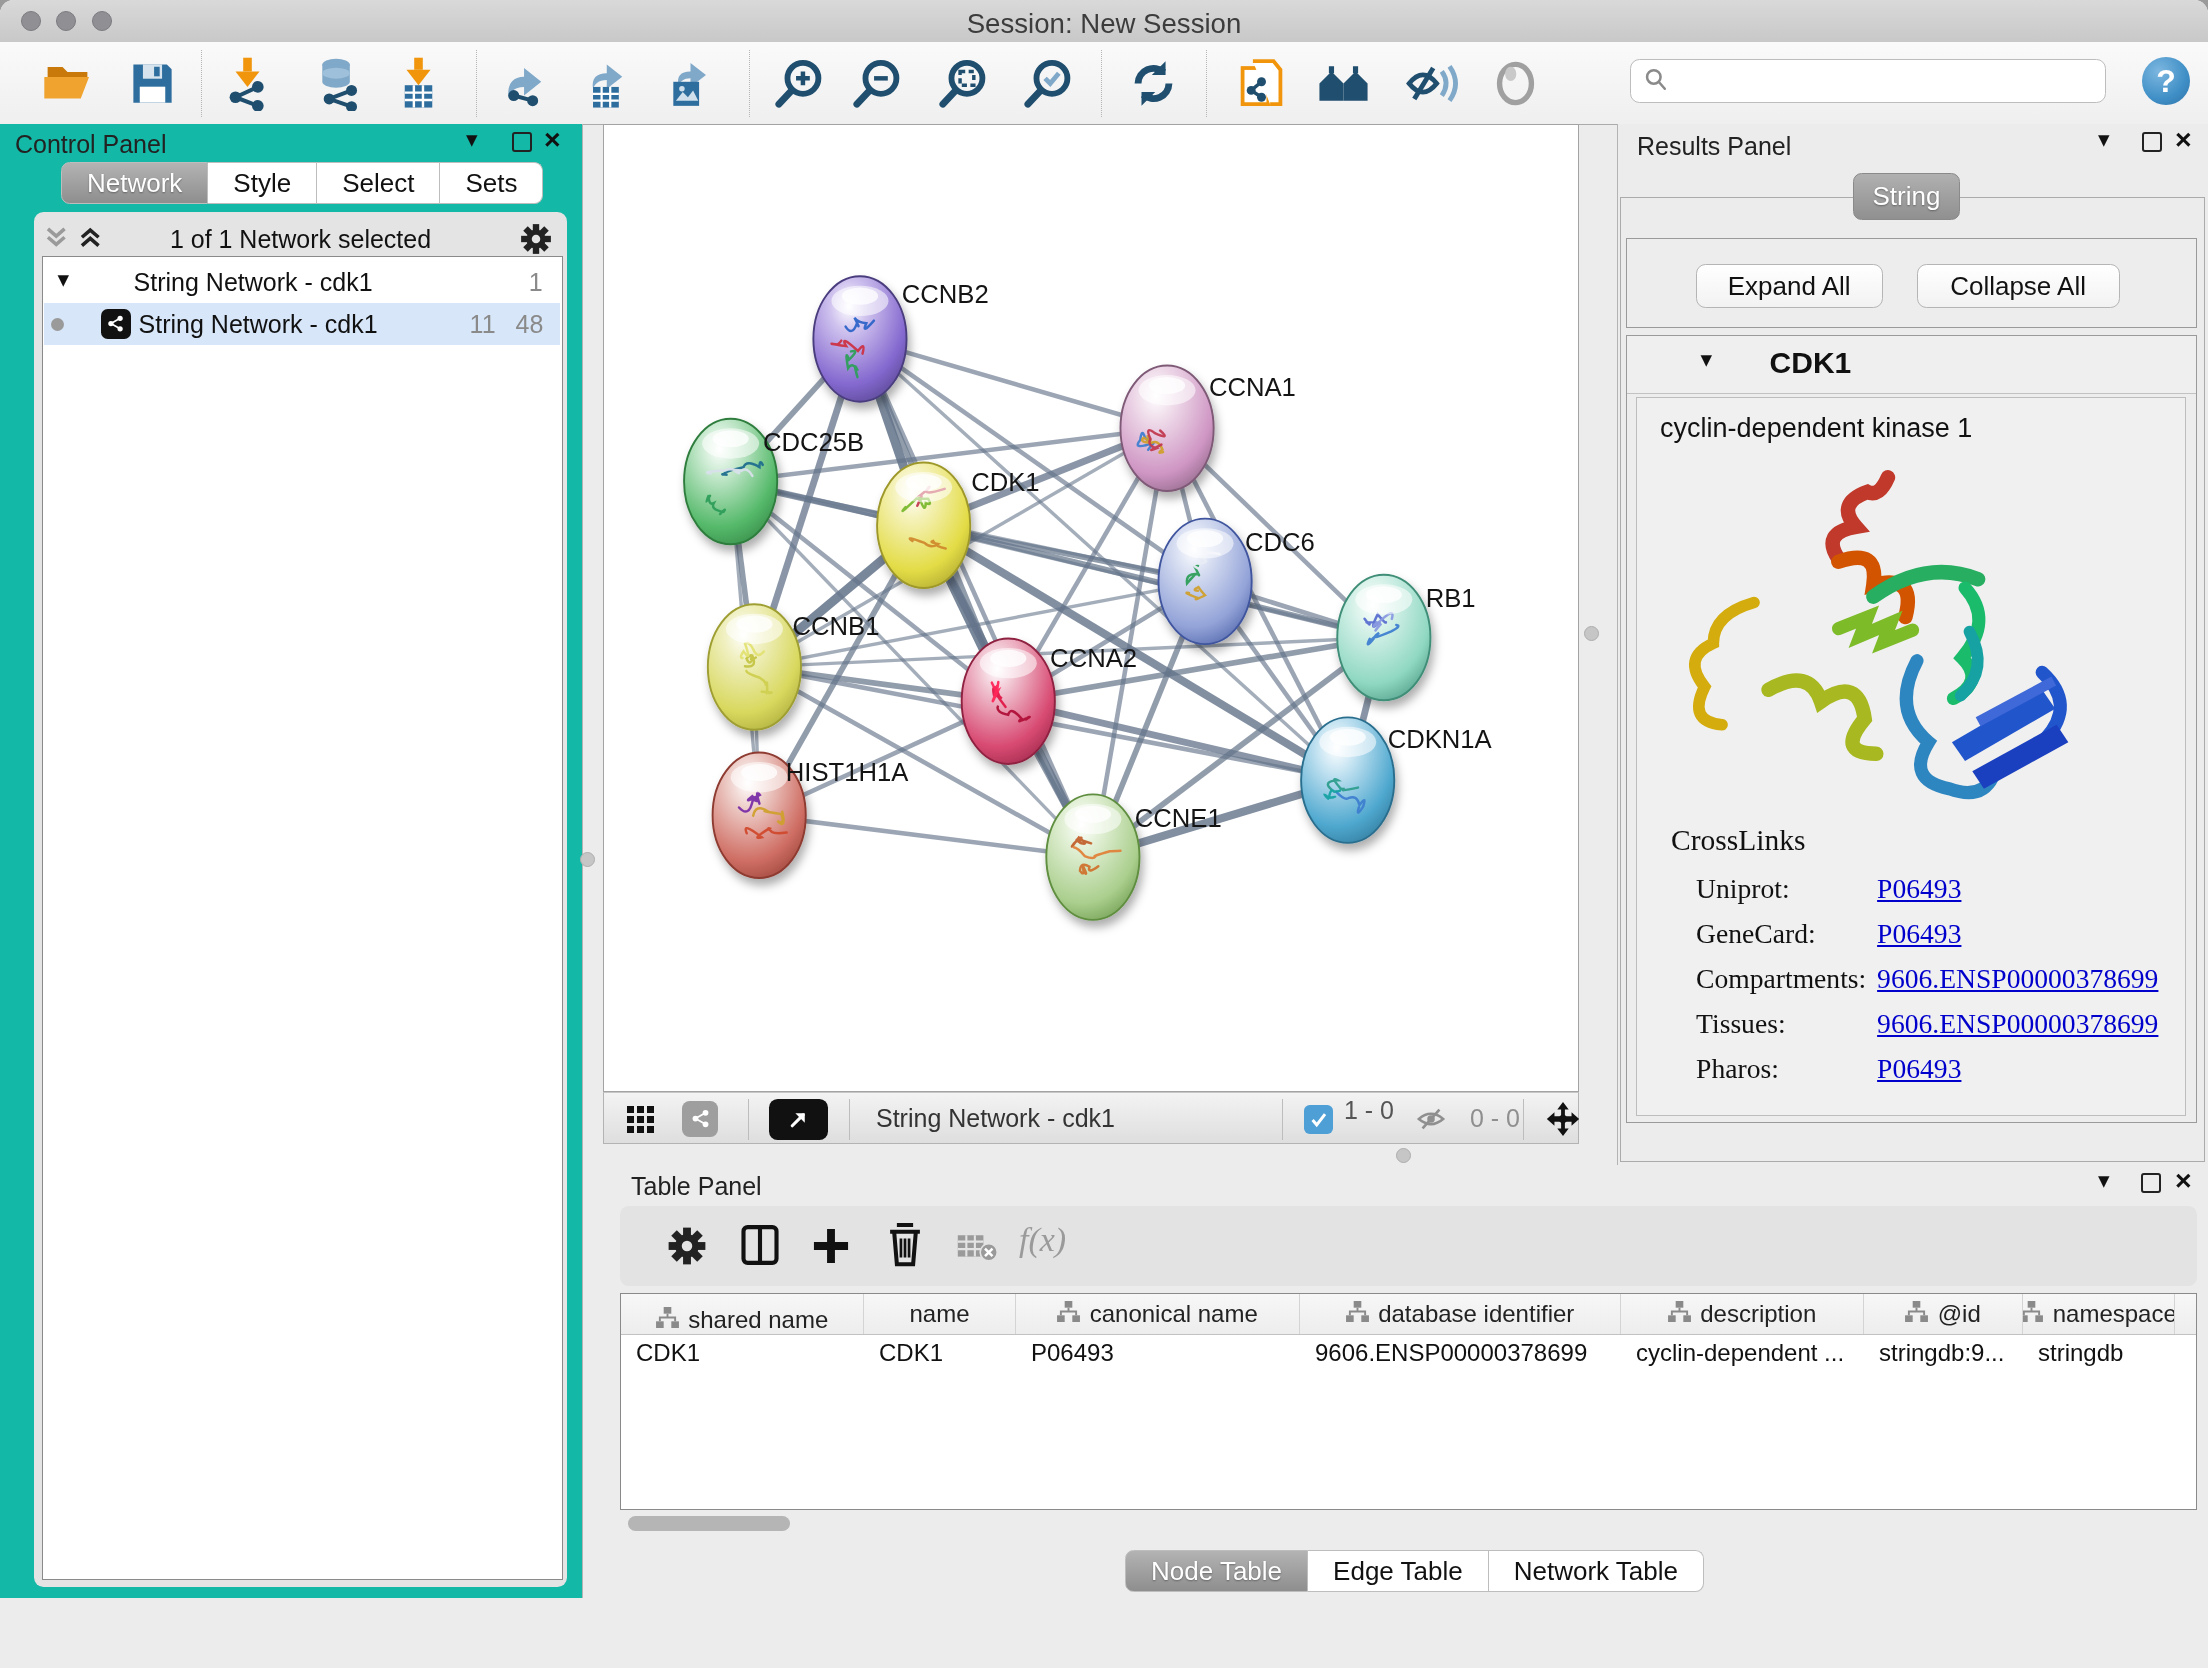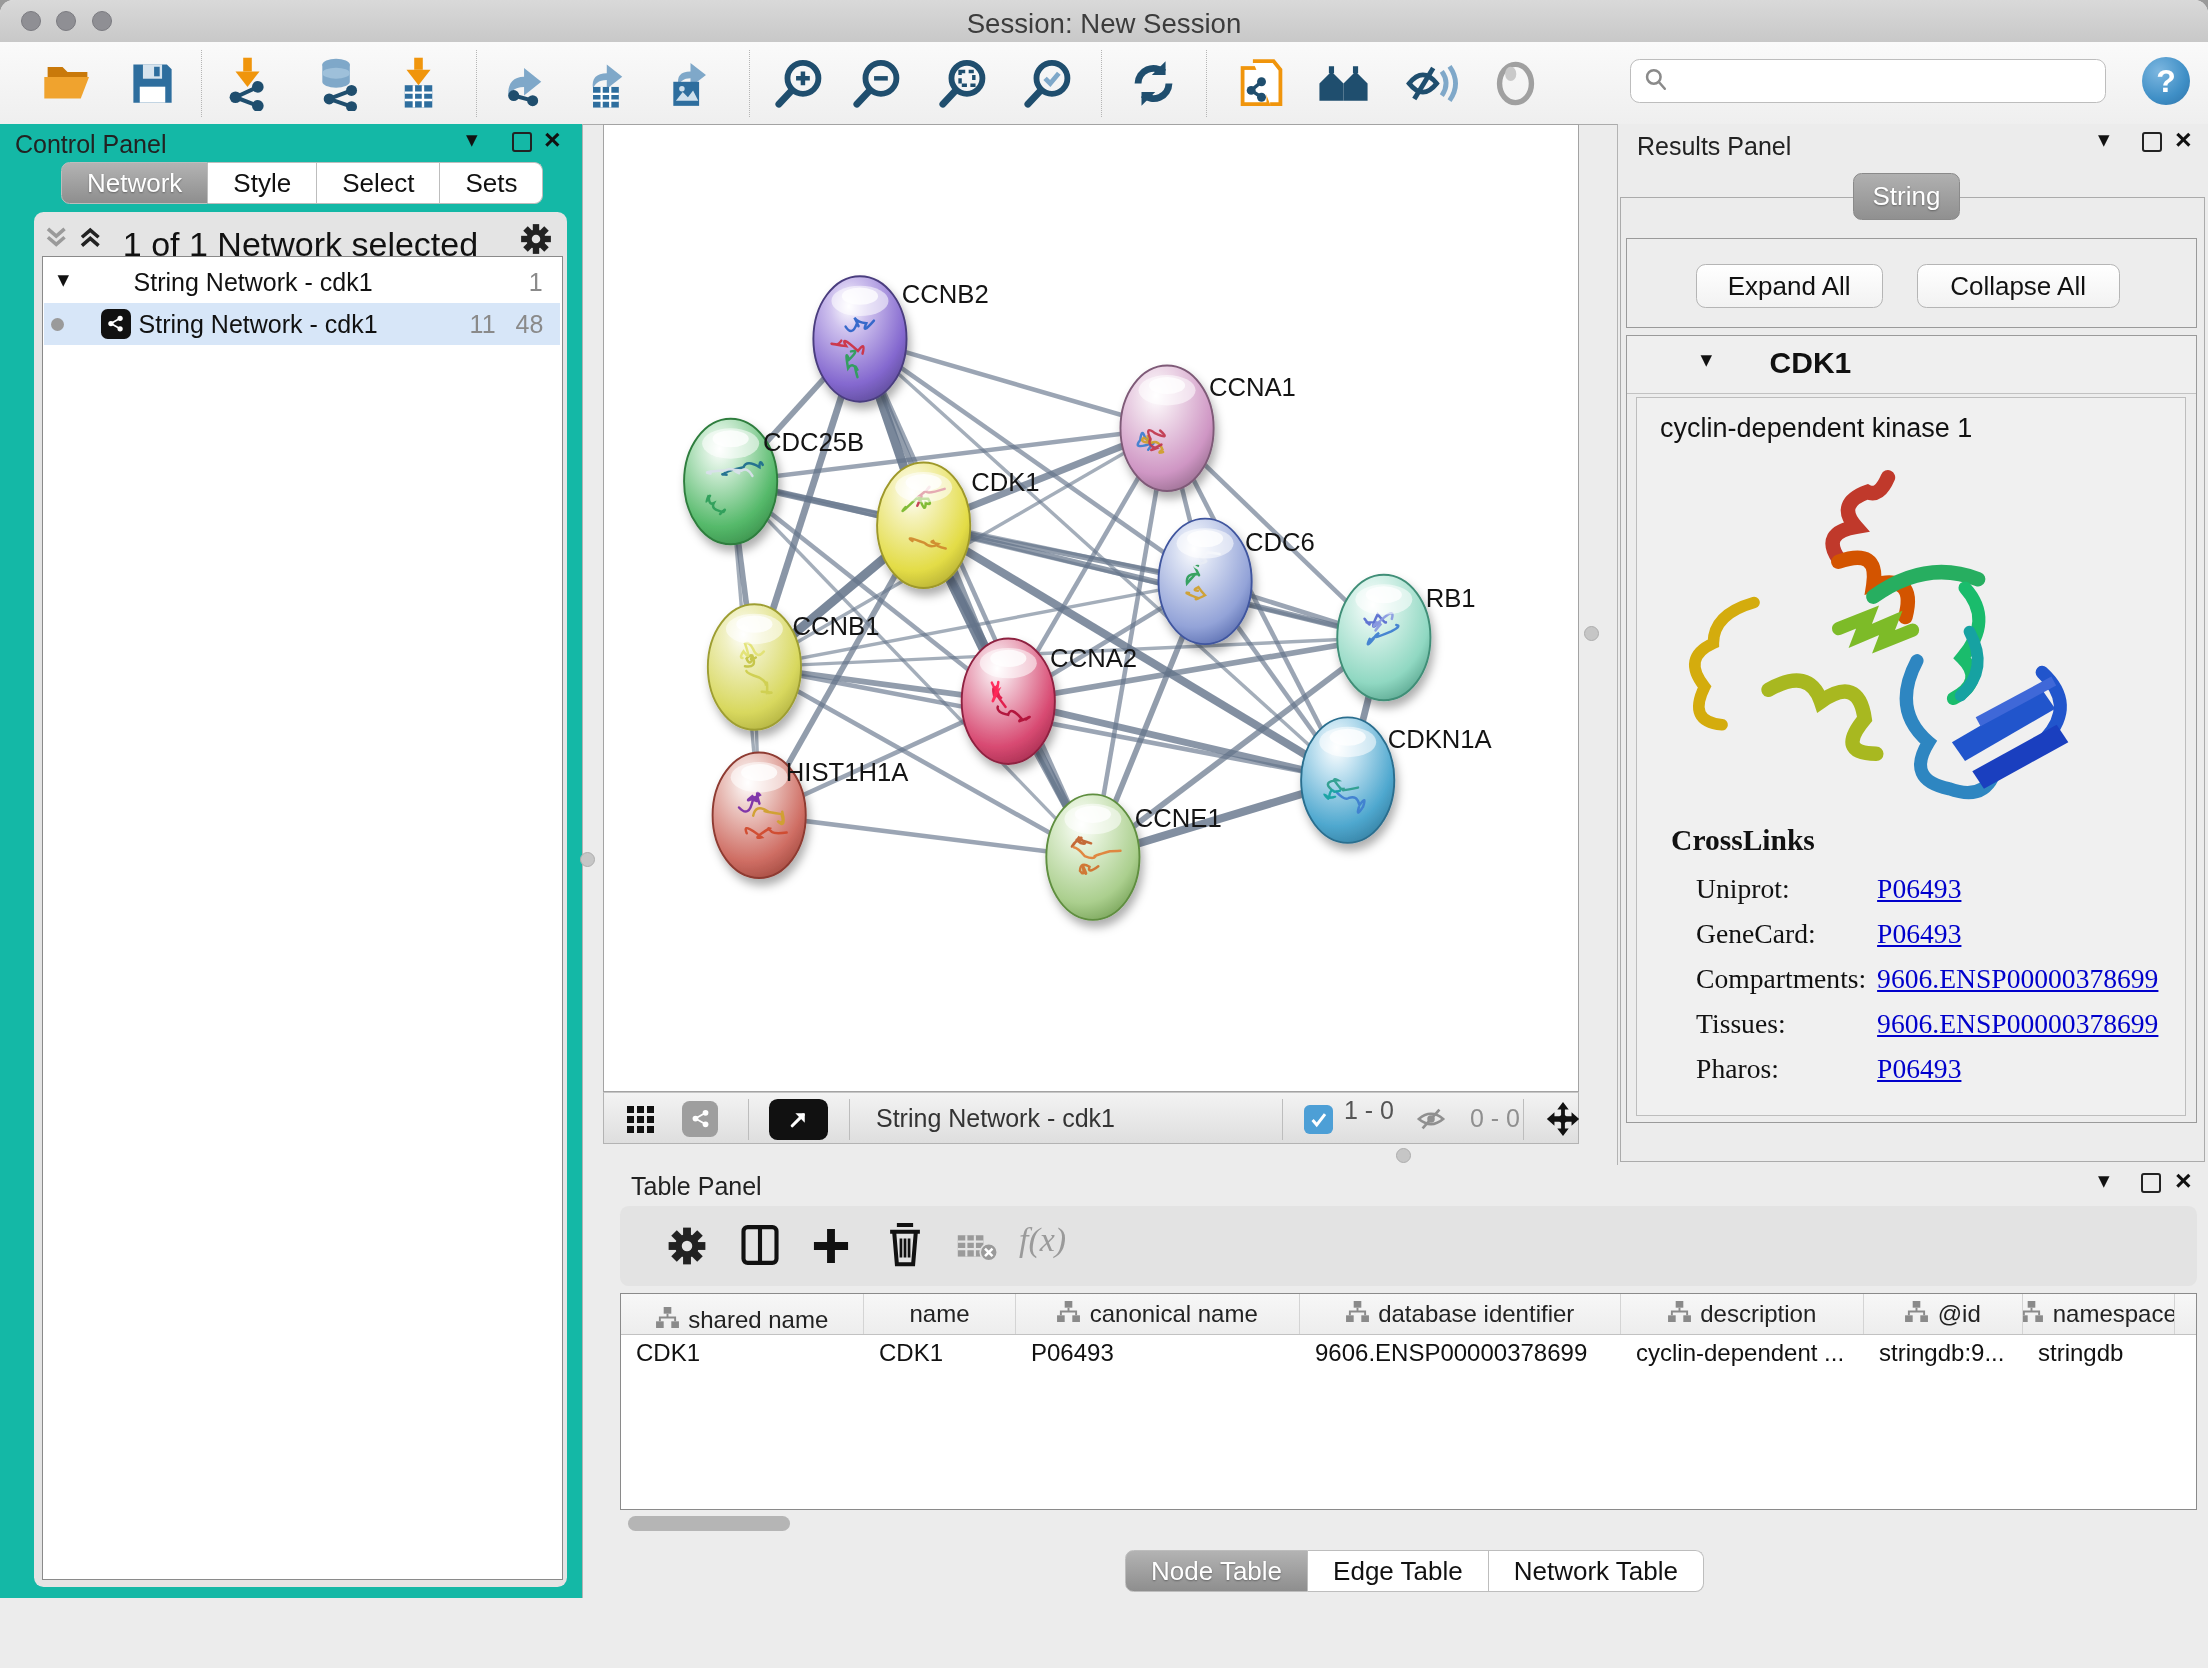--- a/index.html
+++ b/index.html
@@ -57,21 +57,21 @@
   .rbigbox{left:1.9px;top:73px;width:585px;height:965px;border:1px solid #ababab;background:#ececec;box-sizing:border-box;}
   .stringtab{left:235px;top:49px;width:105px;height:45px;background:linear-gradient(#b0b0b0,#909090);
              border:1px solid #8a8a8a;border-radius:8.6px;color:#fff;font-size:26px;display:flex;
              align-items:center;justify-content:center;text-shadow:0 1px 1.9px rgba(0,0,0,.35);z-index:3;}
   .subbox{border:1px solid #9a9a9a;background:#ededed;box-sizing:border-box;}
   .wbtn{background:linear-gradient(#ffffff,#f2f2f2);border:1px solid #b5b5b5;border-radius:9.5px;
         font-size:26px;color:#111;display:flex;align-items:center;justify-content:center;}
   .genehdr{font-size:30px;font-weight:bold;color:#111;}
   .genedesc{font-size:27px;color:#111;}
   .serif{font-family:"Liberation Serif",serif;}
-  .cltitle{font-size:29.5px;font-weight:bold;color:#111;}
+  .cltitle{font-size:29.5px;font-weight:normal;color:#111;}
   .clrow{height:45px;display:flex;align-items:center;}
   .cllabel{width:181px;font-size:27.6px;color:#111;}
   .cllink{font-size:27.6px;text-decoration:underline;}
   
   .tpanel{left:590px;top:1165px;width:1619px;height:433px;background:#ececec;}
   .ttoolbar{left:30px;top:41px;width:1577px;height:80px;background:#e3e3e3;border-radius:8.6px;}
   .tbl{left:30px;top:128px;width:1577px;height:217px;background:#fff;border:1.9px solid #8a8a8a;box-sizing:border-box;overflow:hidden;}
   .thead{display:flex;background:linear-gradient(#f7f7f7,#ededed);border-bottom:1px solid #c2c2c2;height:40px;}
   .th{display:flex;align-items:center;justify-content:center;gap:9.5px;font-size:24px;color:#222;
       border-right:1px solid #d4d4d4;box-sizing:border-box;overflow:hidden;white-space:nowrap;}
@@ -270,21 +270,21 @@
       <div class="abs" style="left:7.6px;top:11.4px;">
         <svg width="28.5" height="28.5" viewBox="0 0 24 24">
             <path d="M5 5l7 6 7-6M5 12l7 6 7-6" fill="none" stroke="#9a9a9a" stroke-width="3"></path>
           </svg>
       </div>
       <div class="abs" style="left:42px;top:11.4px;">
         <svg width="28.5" height="28.5" viewBox="0 0 24 24">
             <path d="M5 19l7-6 7 6M5 12l7-6 7 6" fill="none" stroke="#222" stroke-width="3"></path>
           </svg>
       </div>
-      <div class="abs" style="left:0;top:13.3px;width:533px;text-align:center;font-size:34px;color:#111;">1 of 1 Network selected</div>
+      <div class="abs" style="left:0;top:13.3px;width:533px;text-align:center;font-size:25px;color:#111;">1 of 1 Network selected</div>
       <div class="abs" style="left:485px;top:9.5px;">
         <svg width="34" height="34" viewBox="0 0 32 32">
             <g fill="#222">
               <rect x="13" y="2" width="6" height="28"></rect>
               <rect x="2" y="13" width="28" height="6"></rect>
               <rect x="13" y="2" width="6" height="28" transform="rotate(45 16 16)"></rect>
               <rect x="13" y="2" width="6" height="28" transform="rotate(-45 16 16)"></rect>
               <circle cx="16" cy="16" r="9"></circle>
             </g>
             <circle cx="16" cy="16" r="4" fill="#e4e4e4"></circle>

